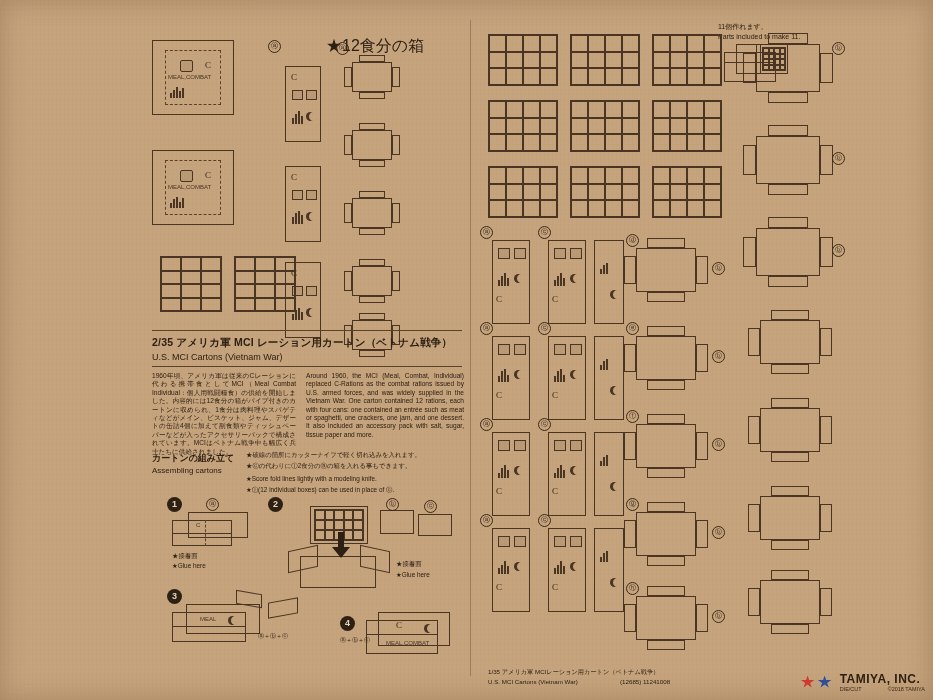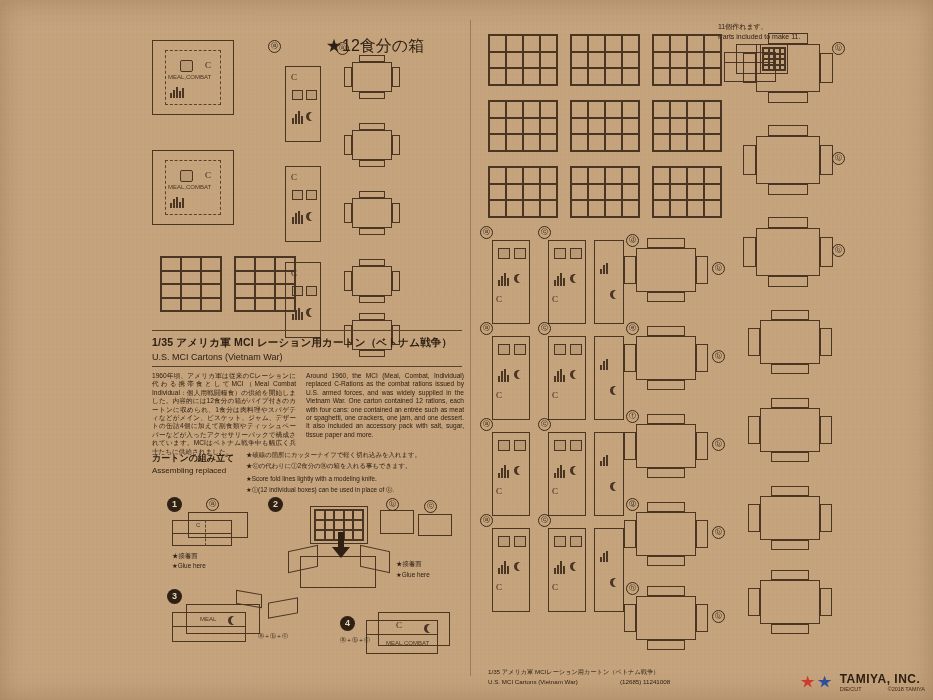--- a/index.html
+++ b/index.html
@@ -240,29 +240,29 @@
       <div class="flapT"></div>
       <div class="flapB"></div>
       <div class="flapL"></div>
       <div class="flapR"></div>
   </div>
   <div class="circ" style="left:336px;top:42px;">ⓐ</div>
 
   <div class="vline" style="left:470px;top:20px;height:656px;border-color:rgba(74,53,35,.35);"></div>
 
   <div class="thin" style="left:152px;top:330px;width:310px;"></div>
-  <div class="txt ttl-jp" style="left:152px;top:336px;width:315px;">1/35 アメリカ軍 MCI レーション用カートン（ベトナム戦争）</div>
+  <div class="txt ttl-jp" style="left:152px;top:336px;width:315px;">2/35 アメリカ軍 MCI レーション用カートン（ベトナム戦争）</div>
   <div class="txt ttl-en" style="left:152px;top:352px;">U.S. MCI Cartons (Vietnam War)</div>
   <div class="thin" style="left:152px;top:366px;width:310px;"></div>
 
   <div class="txt body-jp" style="left:152px;top:372px;width:144px;">1960年頃、アメリカ軍は従来のCレーションに代わる携帯食としてMCI（Meal Combat Individual：個人用戦闘糧食）の供給を開始しました。内容的には12食分の箱がパイプ付きのカートンに収められ、1食分は肉料理やスパゲティなどがメイン、ビスケット、ジャム、デザートの缶詰4個に加えて副食類やティッシュペーパーなどが入ったアクセサリーパックで構成されています。MCIはベトナム戦争中も幅広く兵士たちに供給されました。</div>
   <div class="txt body-en" style="left:306px;top:372px;width:158px;">Around 1960, the MCI (Meal, Combat, Individual) replaced C-Rations as the combat rations issued by U.S. armed forces, and was widely supplied in the Vietnam War. One carton contained 12 rations, each with four cans: one contained an entrée such as meat or spaghetti, one crackers, one jam, and one dessert. It also included an accessory pack with salt, sugar, tissue paper and more.</div>
 
   <div class="txt sec-jp" style="left:152px;top:452px;">カートンの組み立て</div>
-  <div class="txt sec-en" style="left:152px;top:466px;">Assembling replaced</div>
+  <div class="txt sec-en" style="left:152px;top:466px;">Assembling cartons</div>
   <div class="txt note" style="left:246px;top:450px;width:220px;">★破線の箇所にカッターナイフで軽く切れ込みを入れます。</div>
   <div class="txt note" style="left:246px;top:461px;width:220px;">★ⓒの代わりにⓛ2食分のⓐの箱を入れる事もできます。</div>
   <div class="txt note" style="left:246px;top:474px;width:220px;">★Score fold lines lightly with a modeling knife.</div>
   <div class="txt note" style="left:246px;top:485px;width:220px;">★ⓛ(12 individual boxes) can be used in place of ⓒ.</div>
 
   <div class="stepnum" style="left:167px;top:497px;">1</div>
   <div>
     <div class="ink" style="left:172px;top:520px;width:60px;height:26px;"></div>
     <div class="ink" style="left:188px;top:512px;width:60px;height:26px;"></div>
     <div class="hline" style="left:172px;top:533px;width:60px;"></div>

